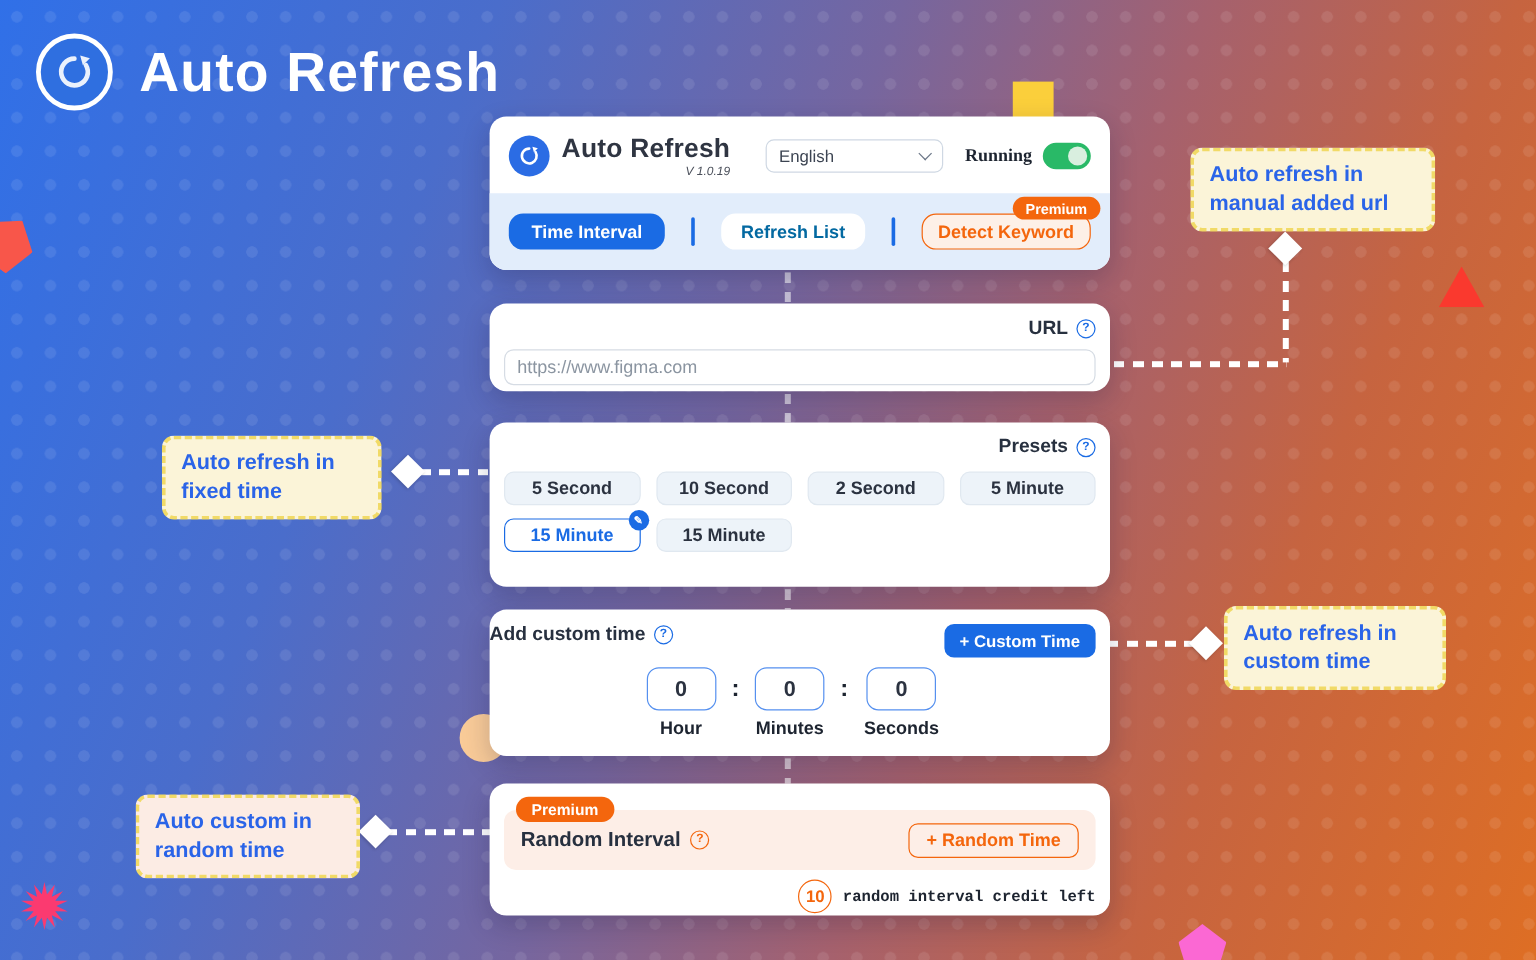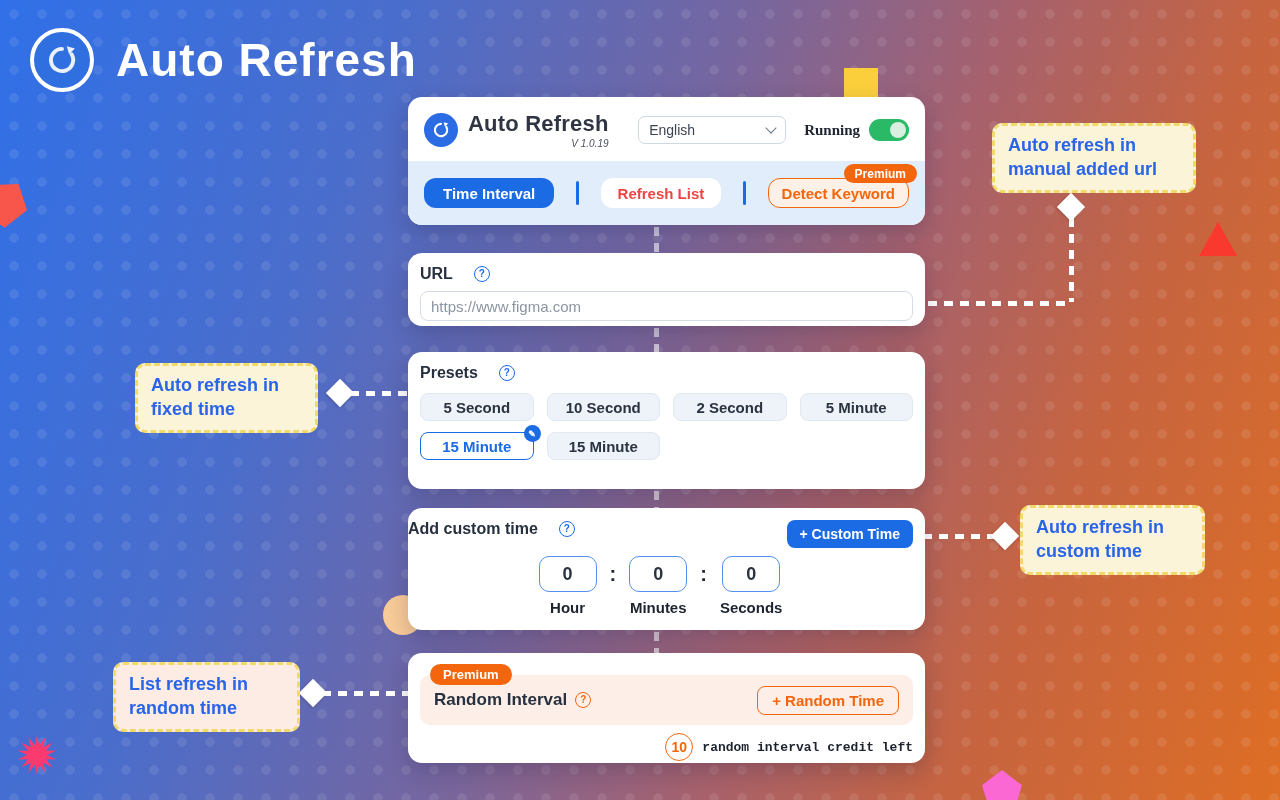--- a/index.html
+++ b/index.html
@@ -67,28 +67,28 @@
   .running-label{ margin-left:18px; font-size:15px; font-weight:700; color:#1d2430;font-family:Liberation Serif, serif; }
   .toggle{ margin-left:9px; width:40px; height:22px; border-radius:11px; background:#29b967; position:relative; cursor:pointer; }
   .toggle .knob{ position:absolute; right:3px; top:3px; width:16px; height:16px; border-radius:50%; background:#d9efdf; }
 
   .tabs-bar{ position:absolute; left:0; right:0; bottom:0; height:64px; background:#e2edfb;
              border-radius:0 0 14px 14px; display:flex; align-items:center; padding:0 16px;
              justify-content:space-between; }
   .tab{ height:30px; display:flex; align-items:center; justify-content:center; border-radius:12px;
         font-size:15px; font-weight:700; cursor:pointer; }
   .tab-active{ background:#1a6be4; color:#fff; padding:0 19px; }
-  .tab-plain{ background:#fff; color:#ef4444; padding:0 17px; }
+  .tab-plain{ background:#fff; color:#0369a1; padding:0 17px; }
   .tab-premium-wrap{ position:relative; }
   .tab-premium{ background:#fdf0e7; color:#f4660d; border:1.5px solid #f4660d; padding:0 13px; }
   .premium-badge{ position:absolute; top:-14px; right:-8px; background:#f4660d; color:#fff; font-size:12px;
                   font-weight:700; padding:2.5px 11px; border-radius:999px; white-space:nowrap; }
   .tab-divider{ width:3px; height:24px; background:#1a6be4; border-radius:2px; }
 
-  .section-label-row{ display:flex; align-items:center; gap:21px; }
+  .section-label-row{ display:flex; align-items:center; gap:7px;justify-content:flex-end; }
   .section-label{ font-size:16px; font-weight:800; color:#27303f; }
   .help-icon{ width:16px; height:16px; border-radius:50%; border:1.6px solid #1a6be4; color:#1a6be4;
               font-size:10px; font-weight:700; display:flex; align-items:center; justify-content:center;
               cursor:pointer; line-height:1; }
   .help-icon.orange{ border-color:#f4660d; color:#f4660d; }
 
   
   .card-url{ top:253px; height:73px; padding:12px; }
   .url-input{ margin-top:8px; width:100%; height:30px; border:1px solid #d6dce4; border-radius:8px;
               font-size:15px; color:#8b95a1; padding:0 10px; font-family:inherit; outline:none; background:#fff; }
@@ -172,21 +172,21 @@
   <div class="diamond" style="left:303px; top:683px;"></div>
 
   <div class="vline center" style="left:654px; top:227px; height:26px;"></div>
   <div class="vline center" style="left:654px; top:328px; height:24px;"></div>
   <div class="vline center" style="left:654px; top:491px; height:17px;"></div>
   <div class="vline center" style="left:654px; top:632px; height:21px;"></div>
 
   <div class="callout" style="left:135px; top:363px; width:183px;">Auto refresh in fixed time</div>
   <div class="callout" style="left:992px; top:123px; width:204px;">Auto refresh in manual added url</div>
   <div class="callout" style="left:1020px; top:505px; width:185px;">Auto refresh in custom time</div>
-  <div class="callout pinkish" style="left:113px; top:662px; width:187px;">List refresh in random time</div>
+  <div class="callout pinkish" style="left:113px; top:662px; width:187px;">Auto custom in random time</div>
 
   <div class="card card-header">
     <div class="hdr-top">
       <div class="mini-logo">
         <svg width="20" height="20" viewBox="0 0 24 24">
           <path d="M12 4.6 a7.4 7.4 0 1 0 6.4 3.6" stroke="#fff" stroke-width="2.6" fill="none" stroke-linecap="round"></path>
           <path d="M15.2 2.8 l5.4 1.5 -3.9 3.9 z" fill="#fff"></path>
         </svg>
       </div>
       <div class="title-block">

